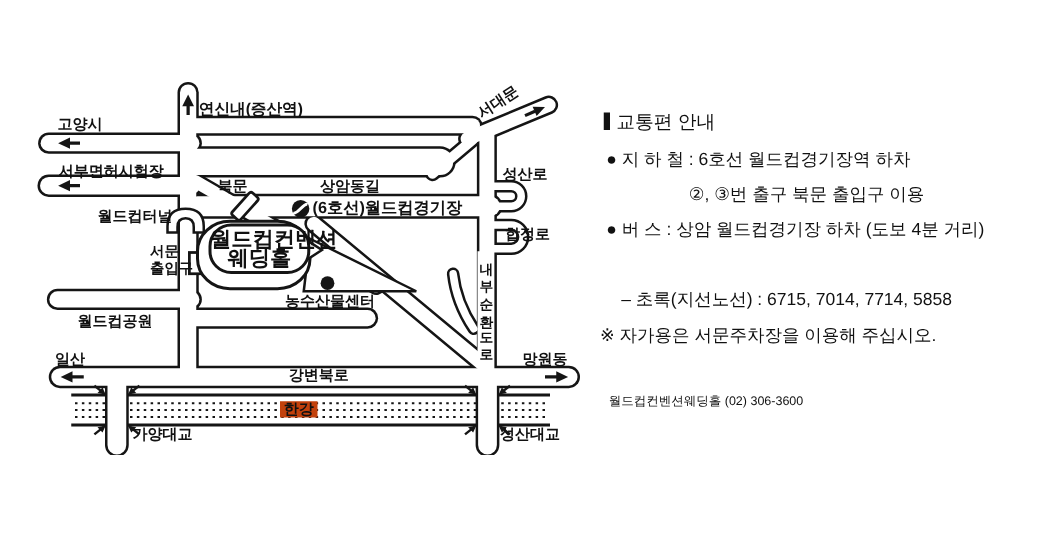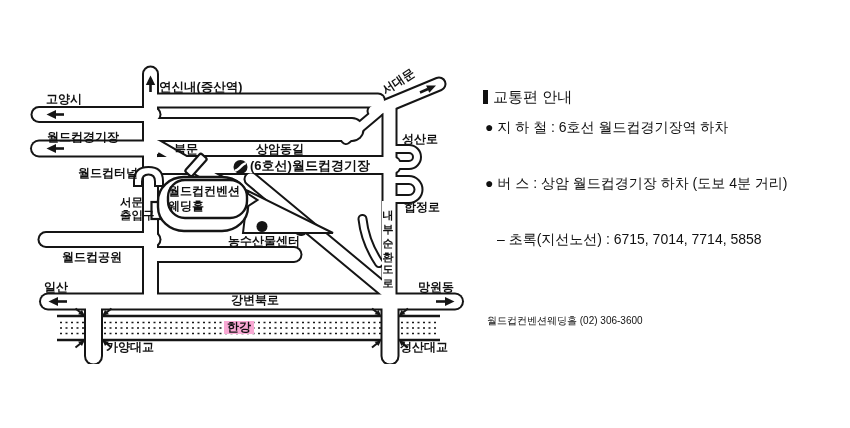--- a/index.html
+++ b/index.html
@@ -1,25 +1,25 @@
 <!DOCTYPE html>
 <html><head>
 <meta charset="utf-8">
 <style>
   html,body{margin:0;padding:0;background:#fff;}
   .stage{position:relative;width:850px;height:364px;background:#fff;overflow:hidden;
          font-family:"Liberation Sans","DejaVu Sans",sans-serif;color:#111;}
   .map{position:absolute;left:0;top:0;width:478px;height:428px;}
   .map svg{position:absolute;left:0;top:0;}
   .lbl{position:absolute;font-weight:bold;font-size:12px;line-height:1.1;white-space:nowrap;color:#111;}
-  .lbl.bg{background:#f9a8d4;padding:0 3px;}
+  .lbl.bg{background:#c2410c;padding:0 3px;}
   .lbl.vert{writing-mode:vertical-rl;letter-spacing:3px;font-size:11px;background:#fff;padding:1px 0;}
   .lbl.rot{transform:rotate(-33deg);transform-origin:0 100%;}
-  .venue-label{position:absolute;left:168px;top:184px;width:79px;text-align:left;
-               font-weight:bold;font-size:12px;line-height:15px;white-space:nowrap;}
+  .venue-label{position:absolute;left:168px;top:184px;width:79px;text-align:center;
+               font-weight:bold;font-size:17px;line-height:15px;white-space:nowrap;}
   .westgate-label{position:absolute;left:120px;top:196px;width:36px;
                   font-weight:bold;font-size:11.5px;line-height:13px;}
   .info{position:absolute;left:478px;top:0;width:372px;height:428px;}
   .line{position:absolute;font-weight:normal;font-size:14px;white-space:nowrap;color:#111;}
   .line.header{font-size:15px;}
   .hbar{display:inline-block;width:5px;height:14px;background:#111;margin-right:5px;vertical-align:-2px;}
 </style>
 </head>
 <body>
 
@@ -142,28 +142,28 @@
         <polygon points="48.5,301.5 58,297 58,306" stroke="none"></polygon>
         <line x1="436" y1="301.5" x2="446" y2="301.5" stroke-width="2.6"></line>
         <polygon points="454.5,301.5 445,297 445,306" stroke="none"></polygon>
         <line x1="420" y1="92.5" x2="428" y2="89" stroke-width="2.6"></line>
         <polygon points="436,85.6 429.3,92.8 426.1,85.4" stroke="none"></polygon>
       </g>
     </svg>
 
     <div class="lbl" style="left:159px;top:81px;font-size:12.5px">연신내(증산역)</div>
     <div class="lbl" style="left:46px;top:93px">고양시</div>
-    <div class="lbl" style="left:47px;top:131px">월드컵경기장</div>
+    <div class="lbl" style="left:47px;top:131px">서부면허시험장</div>
     <div class="lbl" style="left:78px;top:167px">월드컵터널</div>
     <div class="lbl" style="left:174px;top:143px">북문</div>
     <div class="lbl" style="left:256px;top:143px">상암동길</div>
     <div class="lbl" style="left:250px;top:159px;font-size:13px">(6호선)월드컵경기장</div>
     <div class="lbl rot" style="left:387px;top:84px">서대문</div>
     <div class="lbl" style="left:402px;top:133px">성산로</div>
-    <div class="lbl" style="left:404px;top:201px">합정로</div>
+    <div class="lbl" style="left:404px;top:181px">합정로</div>
     <div class="lbl vert" style="left:382px;top:201px">내부순환도로</div>
     <div class="venue-label">
       <div>월드컵컨벤션</div>
       <div>웨딩홀</div>
     </div>
     <div class="westgate-label">
       <div>서문</div>
       <div>출입구</div>
     </div>
     <div class="lbl" style="left:228px;top:235px">농수산물센터</div>
@@ -174,18 +174,20 @@
     <div class="lbl bg" style="left:224px;top:321px">한강</div>
     <div class="lbl" style="left:106px;top:341px">가양대교</div>
     <div class="lbl" style="left:400px;top:341px">성산대교</div>
   </div>
 
   <div class="info">
     <div class="line header" style="left:5px;top:88px">
       <span class="hbar"></span><span>교통편 안내</span>
     </div>
     <div class="line" style="left:7px;top:119px">● 지 하 철 : 6호선 월드컵경기장역 하차</div>
+    <div class="line" style="left:73px;top:147px">②, ③번 출구 북문 출입구 이용</div>
     <div class="line" style="left:7px;top:175px">● 버 스 : 상암 월드컵경기장 하차 (도보 4분 거리)</div>
     <div class="line" style="left:19px;top:231px">– 초록(지선노선) : 6715, 7014, 7714, 5858</div>
+    <div class="line" style="left:2px;top:260px">※ 자가용은 서문주차장을 이용해 주십시오.</div>
     <div class="line" style="left:9px;top:314px;font-size:10px">월드컵컨벤션웨딩홀  (02) 306-3600</div>
   </div>
 
 </div>
 
 </body></html>

